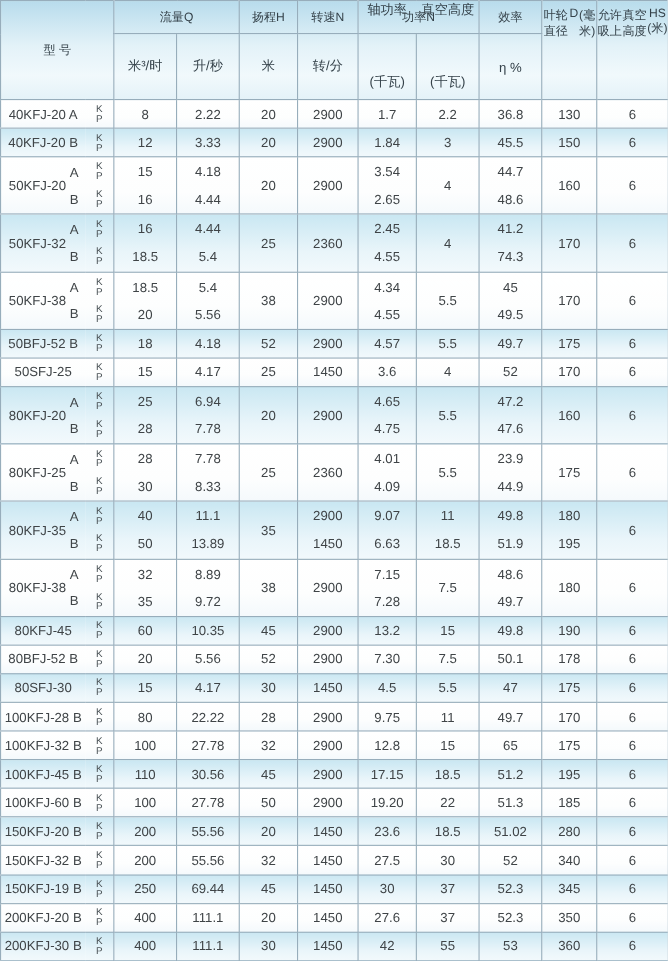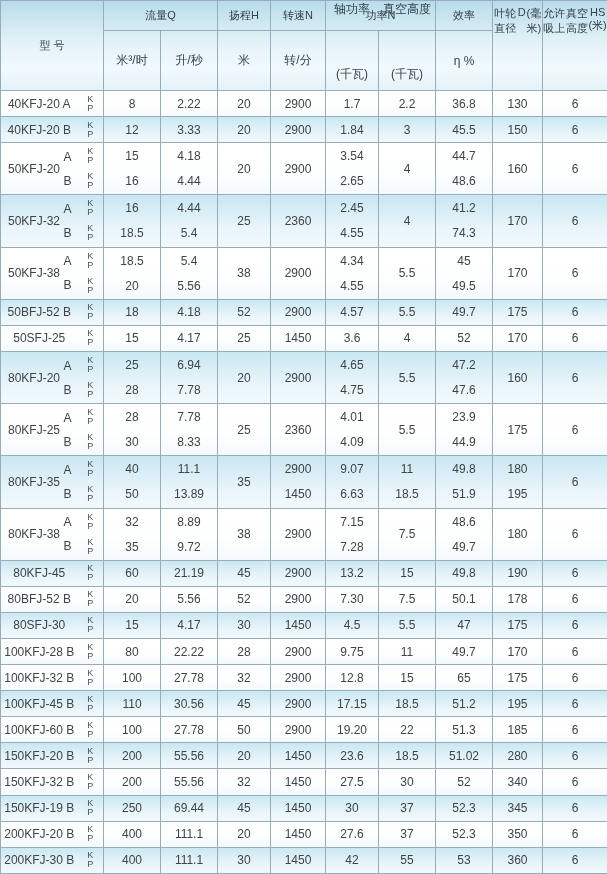--- a/index.html
+++ b/index.html
@@ -565,21 +565,21 @@
         <td class="model-cell"><span class="model-name">80KFJ-45</span></td>
         <td>
           <div class="kp-wrap">
             <div class="kp-stack">
               <span>K</span>
               <span>P</span>
             </div>
           </div>
         </td>
         <td><span class="value">60</span></td>
-        <td><span class="value">21.19</span></td>
+        <td><span class="value">10.35</span></td>
         <td><span class="value">45</span></td>
         <td><span class="value">2900</span></td>
         <td><span class="value">13.2</span></td>
         <td><span class="value">15</span></td>
         <td><span class="value">49.8</span></td>
         <td><span class="value">190</span></td>
         <td><span class="value">6</span></td>
       </tr>
       <tr class="shade-white row-single">
         <td class="model-cell"><span class="model-name">80BFJ-52 B</span></td>

